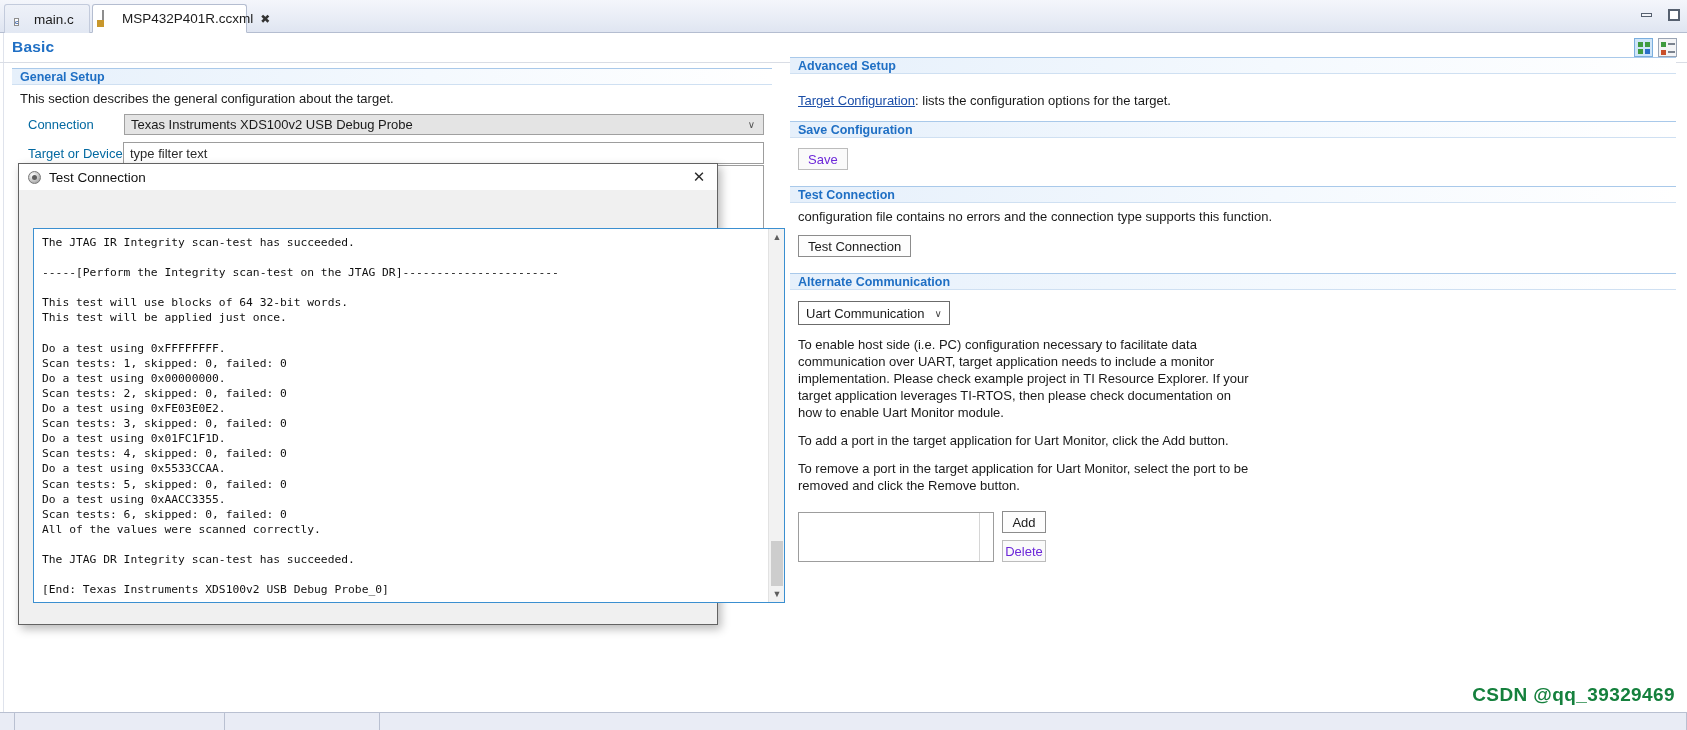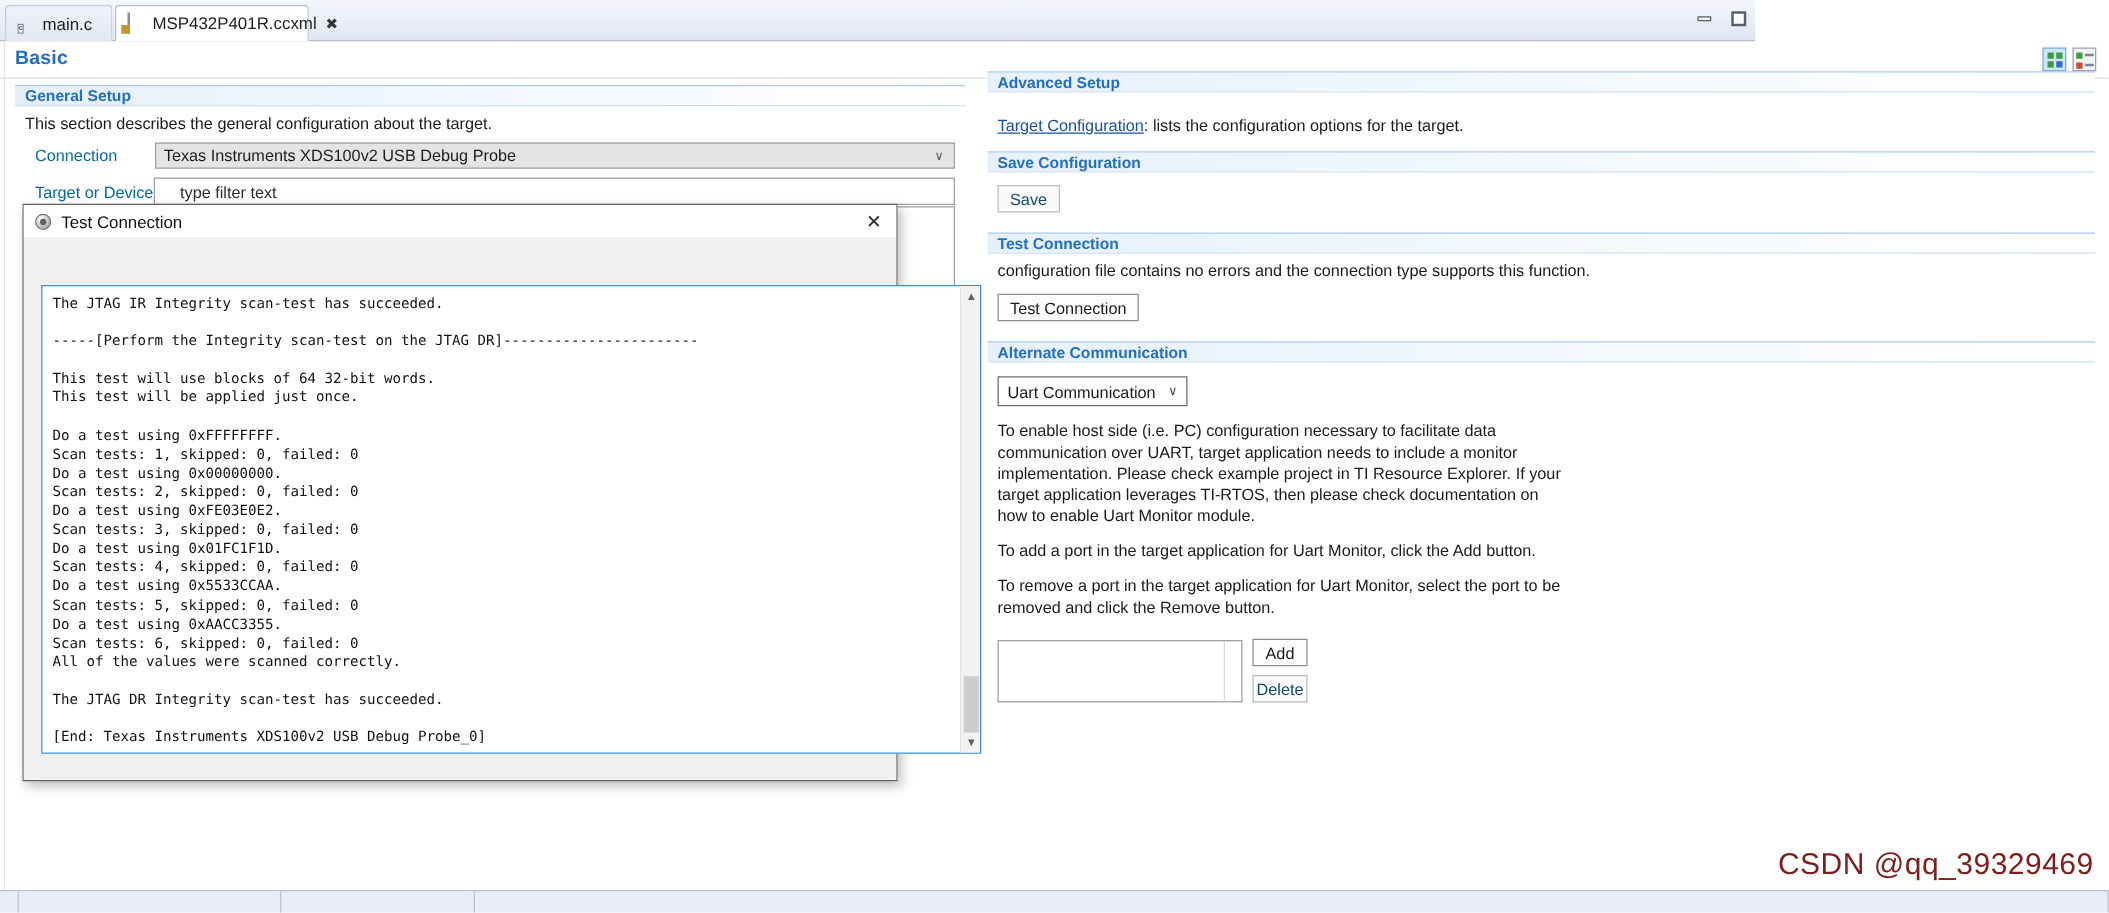--- a/index.html
+++ b/index.html
@@ -14,21 +14,21 @@
     font-size: 13px;
     color: #1a1a1a;
     overflow: hidden;
     position: relative;
   }
 
   
   .tabbar {
     position: absolute;
     left: 0; top: 0;
-    width: 1404px;
+    width: 1687px;
     height: 33px;
     background: linear-gradient(to bottom, #f4f6fb 0%, #e9edf6 55%, #dfe5f1 100%);
     border-bottom: 1px solid #b4bdd0;
     box-sizing: border-box;
   }
   .tab {
     position: absolute;
     top: 4px;
     height: 29px;
     box-sizing: border-box;
@@ -235,21 +235,21 @@
     color: #555;
   }
   .filter-input {
     flex: 1 1 auto;
     height: 22px;
     box-sizing: border-box;
     background: #ffffff;
     border: 1px solid #9d9d9d;
     display: flex;
     align-items: center;
-    padding: 0 20px;
+    padding: 0 6px;
     font-size: 13px;
     color: #2b2b2b;
     margin-left: -1px;
   }
   .tree-box {
     margin: 1px 0 0 104px;
     height: 150px;
     background: #ffffff;
     border: 1px solid #9d9d9d;
     box-sizing: border-box;
@@ -269,21 +269,21 @@
     padding: 0 9px;
     box-sizing: border-box;
     font-size: 13px;
     background: #fdfdfd;
     border: 1px solid #8c8c8c;
     color: #1a1a1a;
     cursor: default;
     white-space: nowrap;
   }
   .btn.disabled {
-    color: #0c4a6e;
+    color: #6d28d9;
     border-color: #bcbcbc;
     background: #fafafa;
   }
   .select {
     display: inline-flex;
     align-items: center;
     height: 24px;
     padding: 0 7px;
     box-sizing: border-box;
     font-size: 13px;
@@ -436,24 +436,25 @@
   .left-edge {
     position: absolute;
     left: 0; top: 33px;
     width: 3px; height: 679px;
     background: #ffffff;
     border-right: 1px solid #dfe3ec;
   }
   .watermark {
     position: absolute;
     right: 12px; bottom: 24px;
-    font-size: 24px;
-    color: #7f1d1d;
+    font-size: 19px;
+    color: #15803d;
     letter-spacing: .4px;
     font-family: "Liberation Sans", sans-serif;
+    font-weight: bold;
   }
 </style>
 </head>
 <body>
 
 <div class="tabbar">
 
   <div class="tab inactive">
     <span class="tab-icon">
       <span class="doc-icon">c</span>

